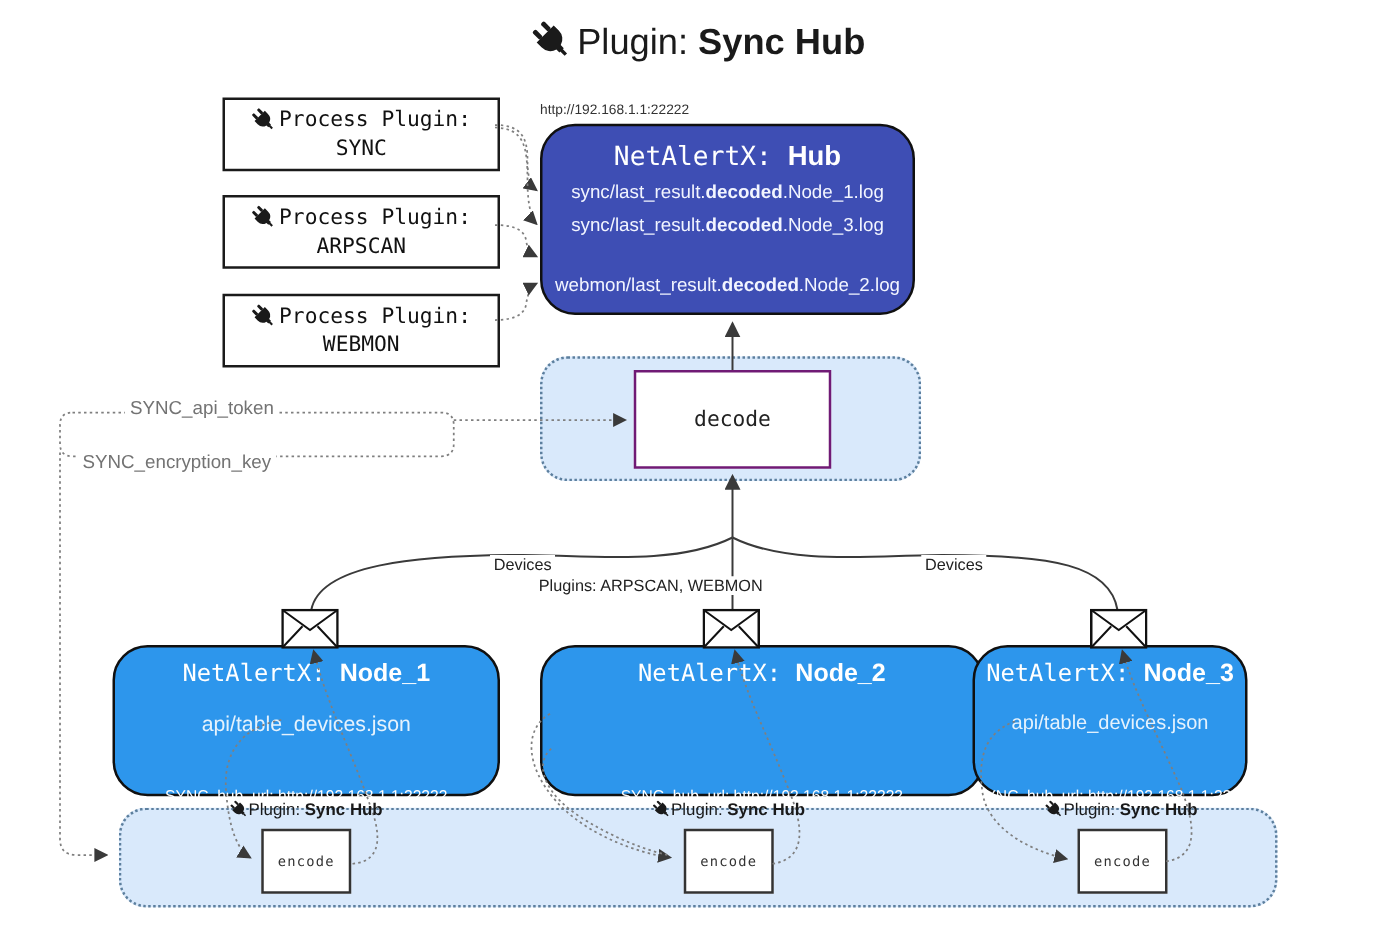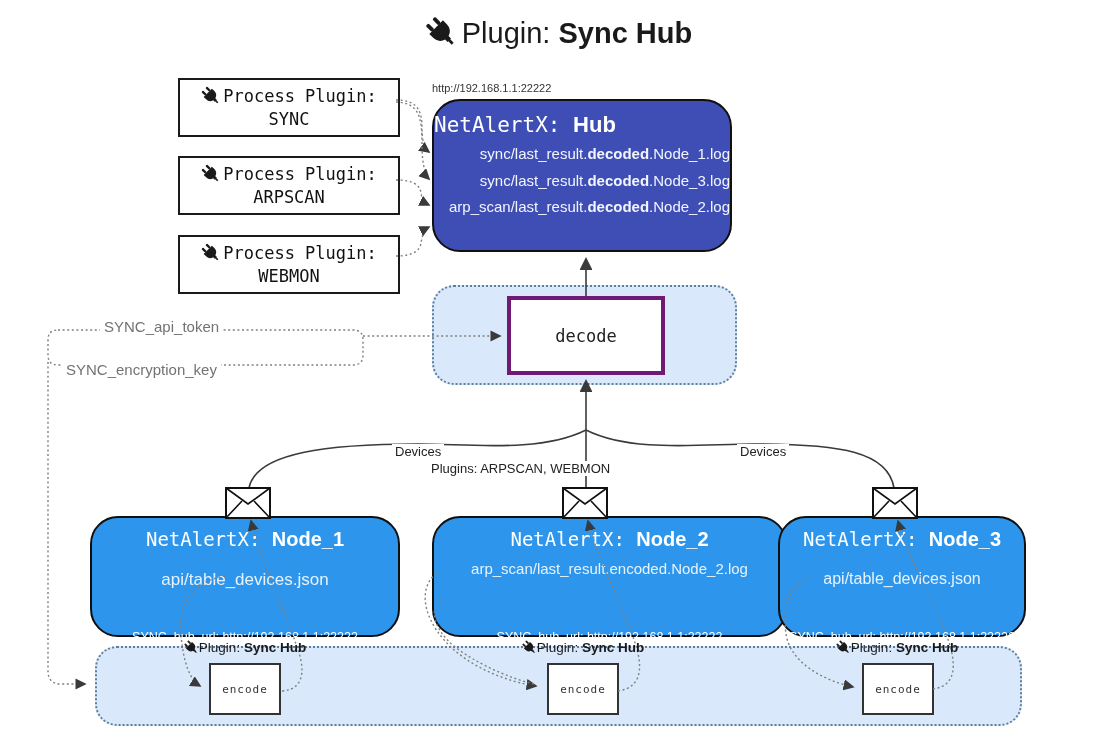--- a/index.html
+++ b/index.html
@@ -16,30 +16,30 @@
   .pp-box{left:178px;width:218px;height:55px;background:#fff;border:2.5px solid #1a1a1a;
           display:flex;flex-direction:column;align-items:center;justify-content:center;
           font-family:"DejaVu Sans Mono",monospace;font-size:17px;color:#111;z-index:2;line-height:1.35;}
   .pp-box .row{display:flex;align-items:center;}
   .pp-box .plug-svg{width:20px;height:20px;margin-right:2px;}
 
   
   .hub-url{left:432px;width:300px;top:82px;font-size:11px;color:#333;z-index:2;}
   .hub{left:432px;top:99px;width:300px;height:153px;background:#3E4EB4;border:2px solid #101010;
        border-radius:28px;z-index:2;color:#fff;box-sizing:border-box;}
-  .hub-title{position:absolute;left:0;right:0;top:11px;font-size:21px;}
+  .hub-title{position:absolute;left:0;right:0;top:11px;text-align:center;font-size:21px;}
   .hub-title .pfx{font-family:"DejaVu Sans Mono",monospace;}
   .hub-title b{font-weight:700;font-size:22px;}
-  .hub-line{position:absolute;left:0;right:0;text-align:right;font-size:15px;color:#f2f5ff;white-space:nowrap;}
+  .hub-line{position:absolute;left:0;right:0;text-align:center;font-size:15px;color:#f2f5ff;white-space:nowrap;}
   .hub-line b{font-weight:700;}
 
   
   .decode-wrap{left:432px;top:285px;width:305px;height:100px;background:#D9E9FB;
                border:2px dotted #5C7F9E;border-radius:22px;z-index:1;box-sizing:border-box;}
-  .decode-box{left:507px;top:296px;width:158px;height:79px;background:#fff;border:4px solid #701a75;
+  .decode-box{left:507px;top:296px;width:158px;height:79px;background:#fff;border:2px solid #701a75;
               display:flex;align-items:center;justify-content:center;z-index:2;
               font-family:"DejaVu Sans Mono",monospace;font-size:17px;color:#222;box-sizing:border-box;}
 
   
   .secret{background:#fff;padding:0 4px;font-size:15px;color:#737373;z-index:4;white-space:nowrap;}
 
   
   .edge-label{background:#fff;padding:0 3px;font-size:13px;color:#222;z-index:4;white-space:nowrap;}
 
   
@@ -120,44 +120,43 @@
         <span>Process Plugin:</span>
       </span>
     <span>WEBMON</span>
   </div>
 
   <div class="abs hub-url">http://192.168.1.1:22222</div>
   <div class="abs hub">
     <div class="hub-title"><span class="pfx">NetAlertX: </span><b>Hub</b></div>
     <div class="hub-line" style="top:44px"><span>sync/last_result.</span><b>decoded</b><span>.Node_1.log</span></div>
     <div class="hub-line" style="top:71px"><span>sync/last_result.</span><b>decoded</b><span>.Node_3.log</span></div>
-    <div class="hub-line" style="top:97px"><span>arp_scan/last_result.</span><b>decoded</b><span>.Node_2.log</span></div>
+    <div class="hub-line" style="top:119px"><span>webmon/last_result.</span><b>decoded</b><span>.Node_2.log</span></div>
   </div>
 
   <div class="abs decode-wrap"></div>
   <div class="abs decode-box">decode</div>
 
   <div class="abs secret" style="left:100px;top:318px">SYNC_api_token</div>
   <div class="abs secret" style="left:62px;top:361px">SYNC_encryption_key</div>
 
   <div class="abs edge-label" style="left:392px;top:444px">Devices</div>
   <div class="abs edge-label" style="left:428px;top:461px">Plugins: ARPSCAN, WEBMON</div>
   <div class="abs edge-label" style="left:737px;top:444px">Devices</div>
 
   <div class="abs node" style="left:90px;width:310px">
     <div class="node-title"><span class="pfx">NetAlertX: </span><b>Node_1</b></div>
     <div class="node-file" style="top:52px;font-size:17px">api/table_devices.json</div>
     <div class="node-url">SYNC_hub_url: http://192.168.1.1:22222</div>
   </div>
   <div class="abs node" style="left:432px;width:355px">
     <div class="node-title"><span class="pfx">NetAlertX: </span><b>Node_2</b></div>
-    <div class="node-file" style="top:42px;font-size:15px">arp_scan/last_result.encoded.Node_2.log</div>
     <div class="node-url">SYNC_hub_url: http://192.168.1.1:22222</div>
   </div>
-  <div class="abs node" style="left:778px;width:248px">
+  <div class="abs node" style="left:778px;width:220px">
     <div class="node-title"><span class="pfx">NetAlertX: </span><b>Node_3</b></div>
     <div class="node-file" style="top:52px;font-size:16px">api/table_devices.json</div>
     <div class="node-url">SYNC_hub_url: http://192.168.1.1:22222</div>
   </div>
 
   <svg class="abs envelope" style="left:225px" viewBox="0 0 46 32">
     <rect x="1" y="1" width="44" height="30" fill="#fff" stroke="#111" stroke-width="2"></rect>
     <path d="M1,1 L23,17 L45,1" fill="none" stroke="#111" stroke-width="1.6"></path>
     <path d="M1,31 L17,14 M45,31 L29,14" fill="none" stroke="#111" stroke-width="1.6"></path>
   </svg>

